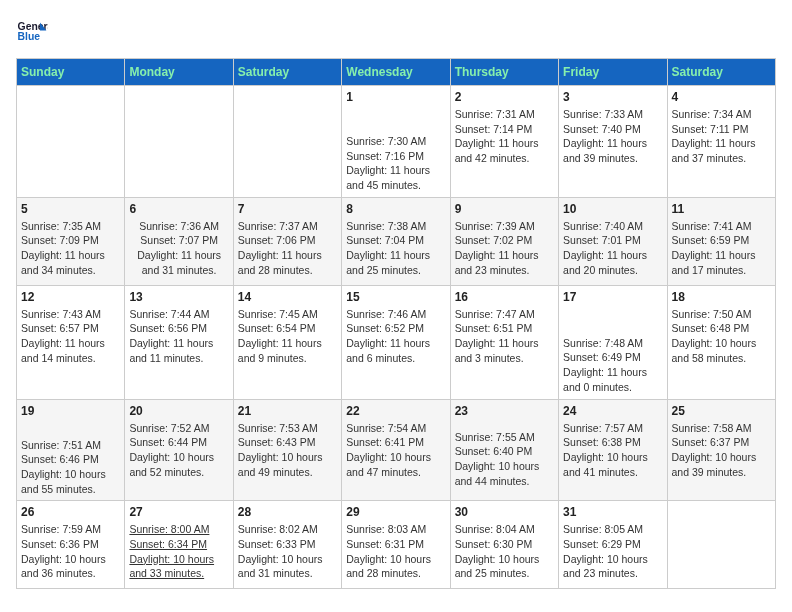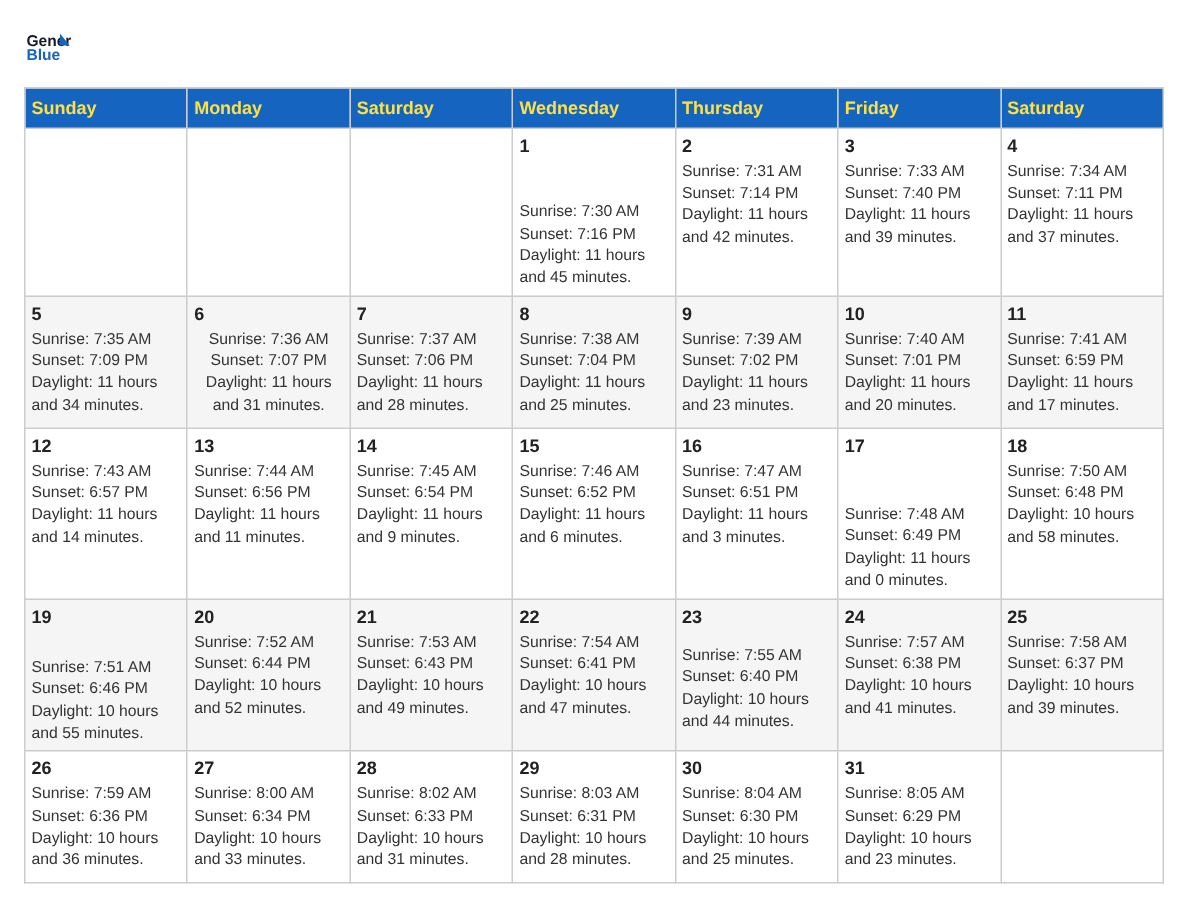--- a/index.html
+++ b/index.html
@@ -35,21 +35,21 @@
       font-size: 14px;
       color: #555;
     }
     .calendar {
       width: 100%;
       border-collapse: collapse;
       font-size: 11px;
     }
     .calendar thead tr th {
       background-color: #1565c0;
-      color: #fde047;
+      color: #86efac;
       padding: 6px 4px;
       text-align: left;
       font-size: 12px;
       font-weight: bold;
       border: 1px solid #ccc;
     }
     .calendar tbody tr td {
       border: 1px solid #ccc;
       vertical-align: top;
       padding: 4px;
@@ -292,21 +292,21 @@
       <tr>
         <td>
           <div class="day-num">26</div>
           <div class="day-info" style="white-space: pre-line;">Sunrise: 7:59 AM
 Sunset: 6:36 PM
 Daylight: 10 hours
 and 36 minutes.</div>
         </td>
         <td>
           <div class="day-num">27</div>
-          <div class="day-info" style="white-space: pre-line;">Sunrise: 8:00 AM
+          <div class="day-info" style="white-space: pre-line; text-decoration: underline;">Sunrise: 8:00 AM
 Sunset: 6:34 PM
 Daylight: 10 hours
 and 33 minutes.</div>
         </td>
         <td>
           <div class="day-num">28</div>
           <div class="day-info" style="white-space: pre-line;">Sunrise: 8:02 AM
 Sunset: 6:33 PM
 Daylight: 10 hours
 and 31 minutes.</div>

